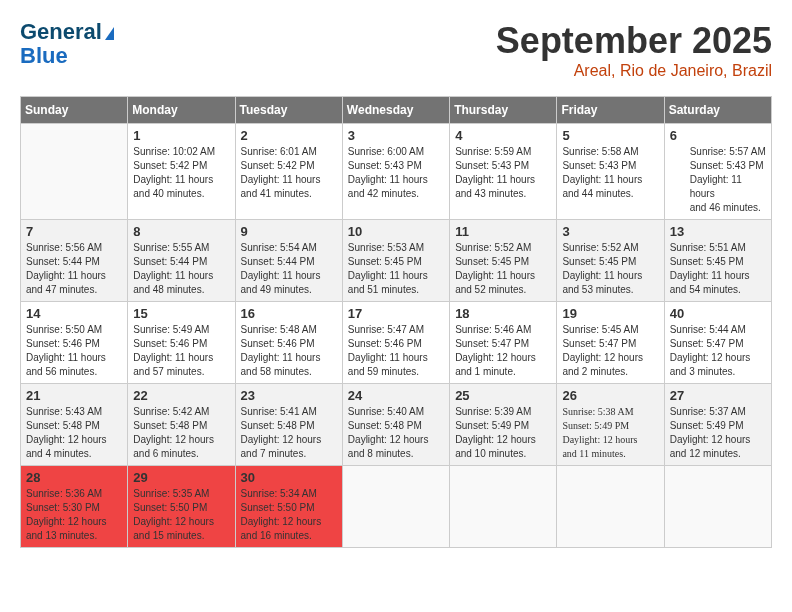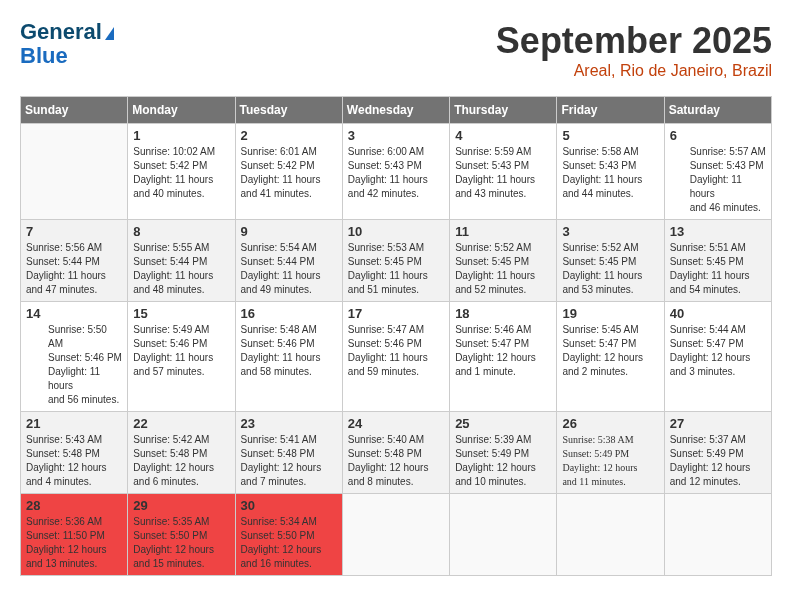--- a/index.html
+++ b/index.html
@@ -202,21 +202,21 @@
           <div class="day-number">13</div>
           <div class="day-info" style="white-space: pre-line;">Sunrise: 5:51 AM
 Sunset: 5:45 PM
 Daylight: 11 hours
 and 54 minutes.</div>
         </td>
       </tr>
       <tr>
         <td>
           <div class="day-number">14</div>
-          <div class="day-info" style="white-space: pre-line; margin-left: 22px;">Sunrise: 5:50 AM
+          <div class="day-info" style="white-space: pre-line;">Sunrise: 5:50 AM
 Sunset: 5:46 PM
 Daylight: 11 hours
 and 56 minutes.</div>
         </td>
         <td>
           <div class="day-number">15</div>
           <div class="day-info" style="white-space: pre-line;">Sunrise: 5:49 AM
 Sunset: 5:46 PM
 Daylight: 11 hours
 and 57 minutes.</div>
@@ -305,21 +305,21 @@
           <div class="day-info" style="white-space: pre-line;">Sunrise: 5:37 AM
 Sunset: 5:49 PM
 Daylight: 12 hours
 and 12 minutes.</div>
         </td>
       </tr>
       <tr class="last-row">
         <td>
           <div class="day-number">28</div>
           <div class="day-info" style="white-space: pre-line;">Sunrise: 5:36 AM
-Sunset: 11:50 PM
+Sunset: 5:30 PM
 Daylight: 12 hours
 and 13 minutes.</div>
         </td>
         <td>
           <div class="day-number">29</div>
           <div class="day-info" style="white-space: pre-line;">Sunrise: 5:35 AM
 Sunset: 5:50 PM
 Daylight: 12 hours
 and 15 minutes.</div>
         </td>

